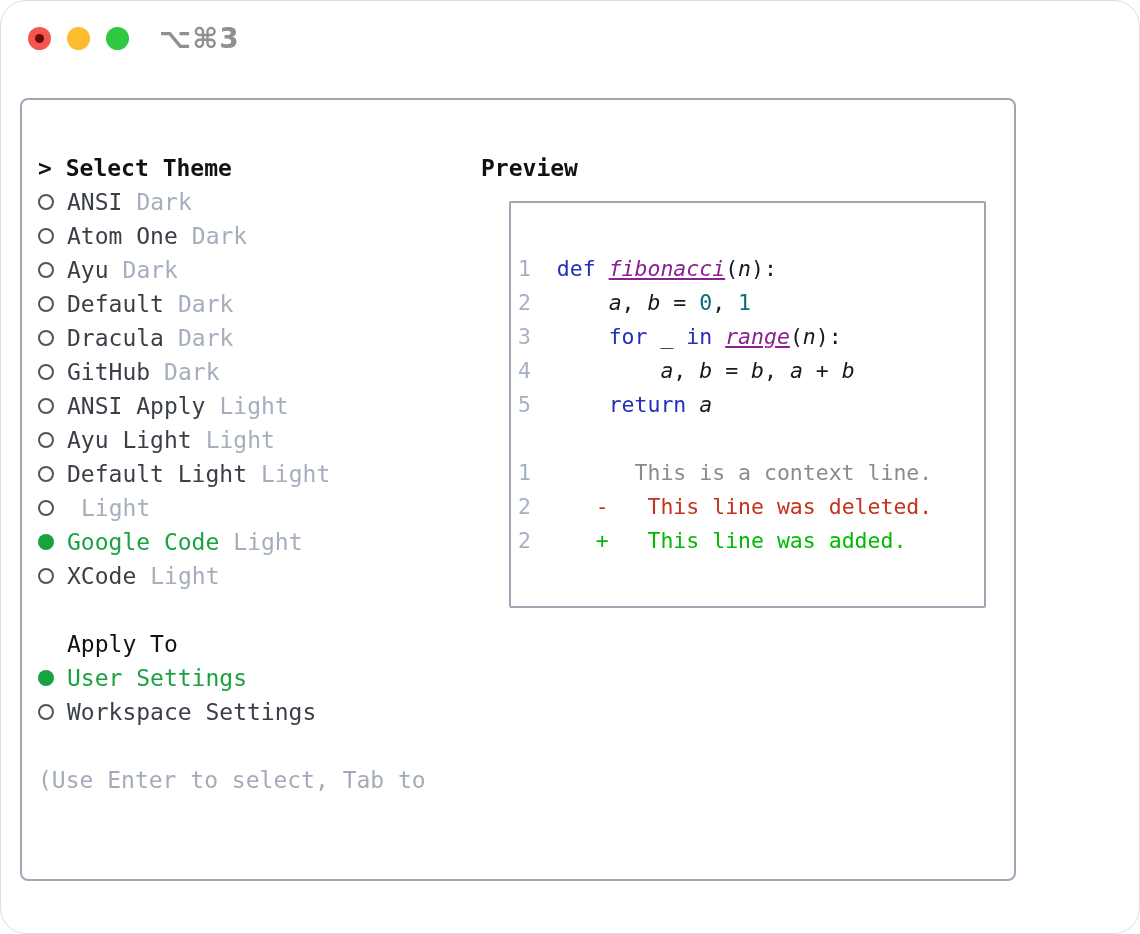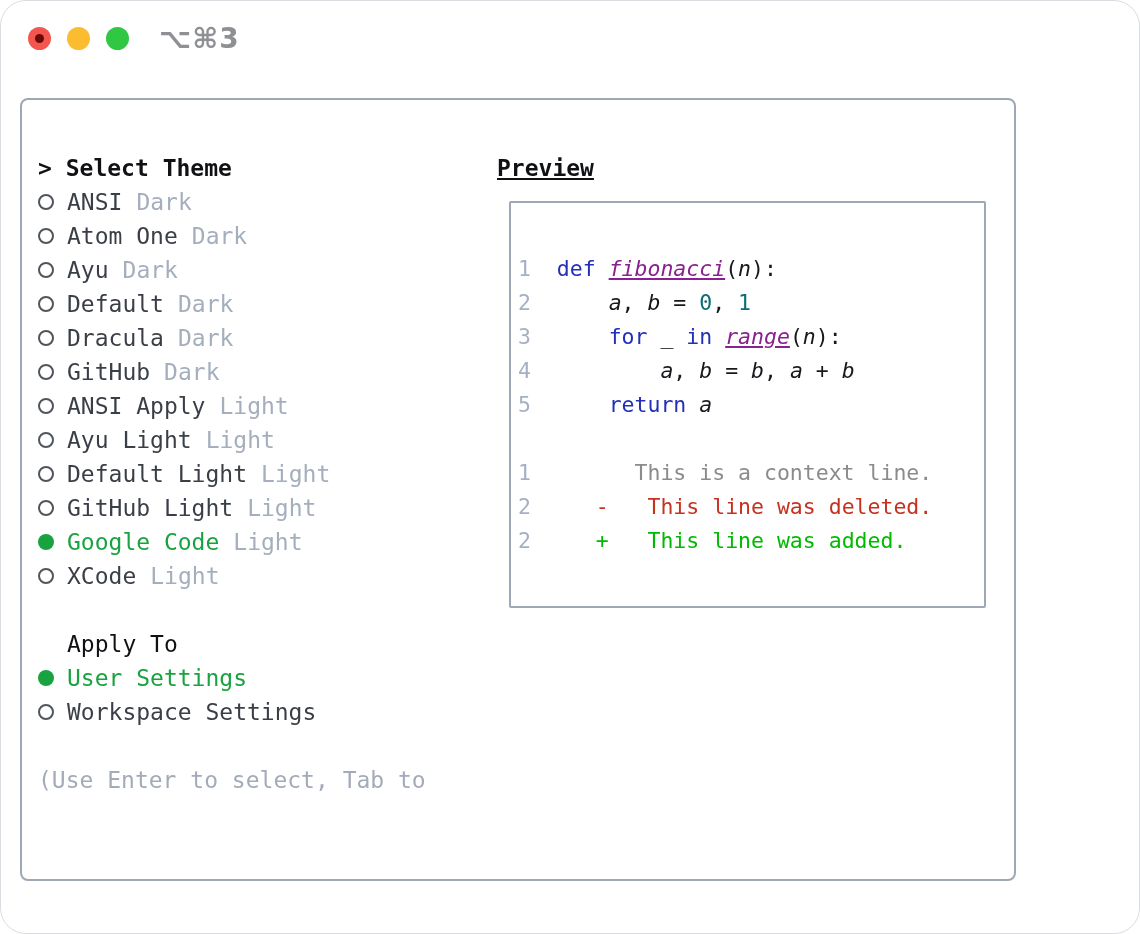--- a/index.html
+++ b/index.html
@@ -44,22 +44,22 @@
   .ring{width:12px;height:12px;border:2px solid var(--radio_ring,#50555c);border-radius:50%;box-sizing:content-box;}
   .dot{width:16px;height:16px;border-radius:50%;background:var(--accent_green,#19a340);}
   .theme-name{color:var(--item_text,#3a3f47);white-space:pre;}
   .theme-row.selected .theme-name{color:var(--accent_green,#19a340);}
   .theme-variant{color:var(--item_variant,#a4aebd);white-space:pre;margin-left:14px;}
   .spacer{height:34px;}
   .apply-header{margin-left:29px;color:var(--header_text,#101114);}
   .help{color:var(--help_text,#a3abb9);white-space:pre;}
   
   .preview-title{
-    position:absolute;left:475px;top:51px;height:34px;display:flex;align-items:center;
-    font-size:23px;font-weight:700;color:var(--header_text,#101114);text-decoration:underline;
+    position:absolute;left:459px;top:51px;height:34px;display:flex;align-items:center;
+    font-size:23px;font-weight:700;color:var(--header_text,#101114);
   }
   .preview-box{
     position:absolute;left:487px;top:101px;width:477px;height:407px;
     border:2px solid var(--panel_border,#9ea8b5);border-radius:2px;
     background:#ffffff;box-sizing:border-box;overflow:hidden;
   }
   .code{padding:49px 6px 0 7px;font-size:21.5px;}
   .code-line{height:34px;line-height:34px;white-space:pre;}
   .tk-ln{color:var(--line_number,#a4b1c4);}
   .tk-pl{color:var(--code_text,#16181d);}
@@ -153,21 +153,20 @@
     <span class="bullet-box">
               <span class="ring"></span>
             </span>
     <span class="theme-name">Default Light</span>
     <span class="theme-variant">Light</span>
   </div>
           <div class="row theme-row">
     <span class="bullet-box">
               <span class="ring"></span>
             </span>
-    <span class="theme-name">GitHub Light</span>
     <span class="theme-variant">Light</span>
   </div>
           <div class="row theme-row selected">
     <span class="bullet-box">
               <span class="dot"></span>
             </span>
     <span class="theme-name">Google Code</span>
     <span class="theme-variant">Light</span>
   </div>
           <div class="row theme-row">

